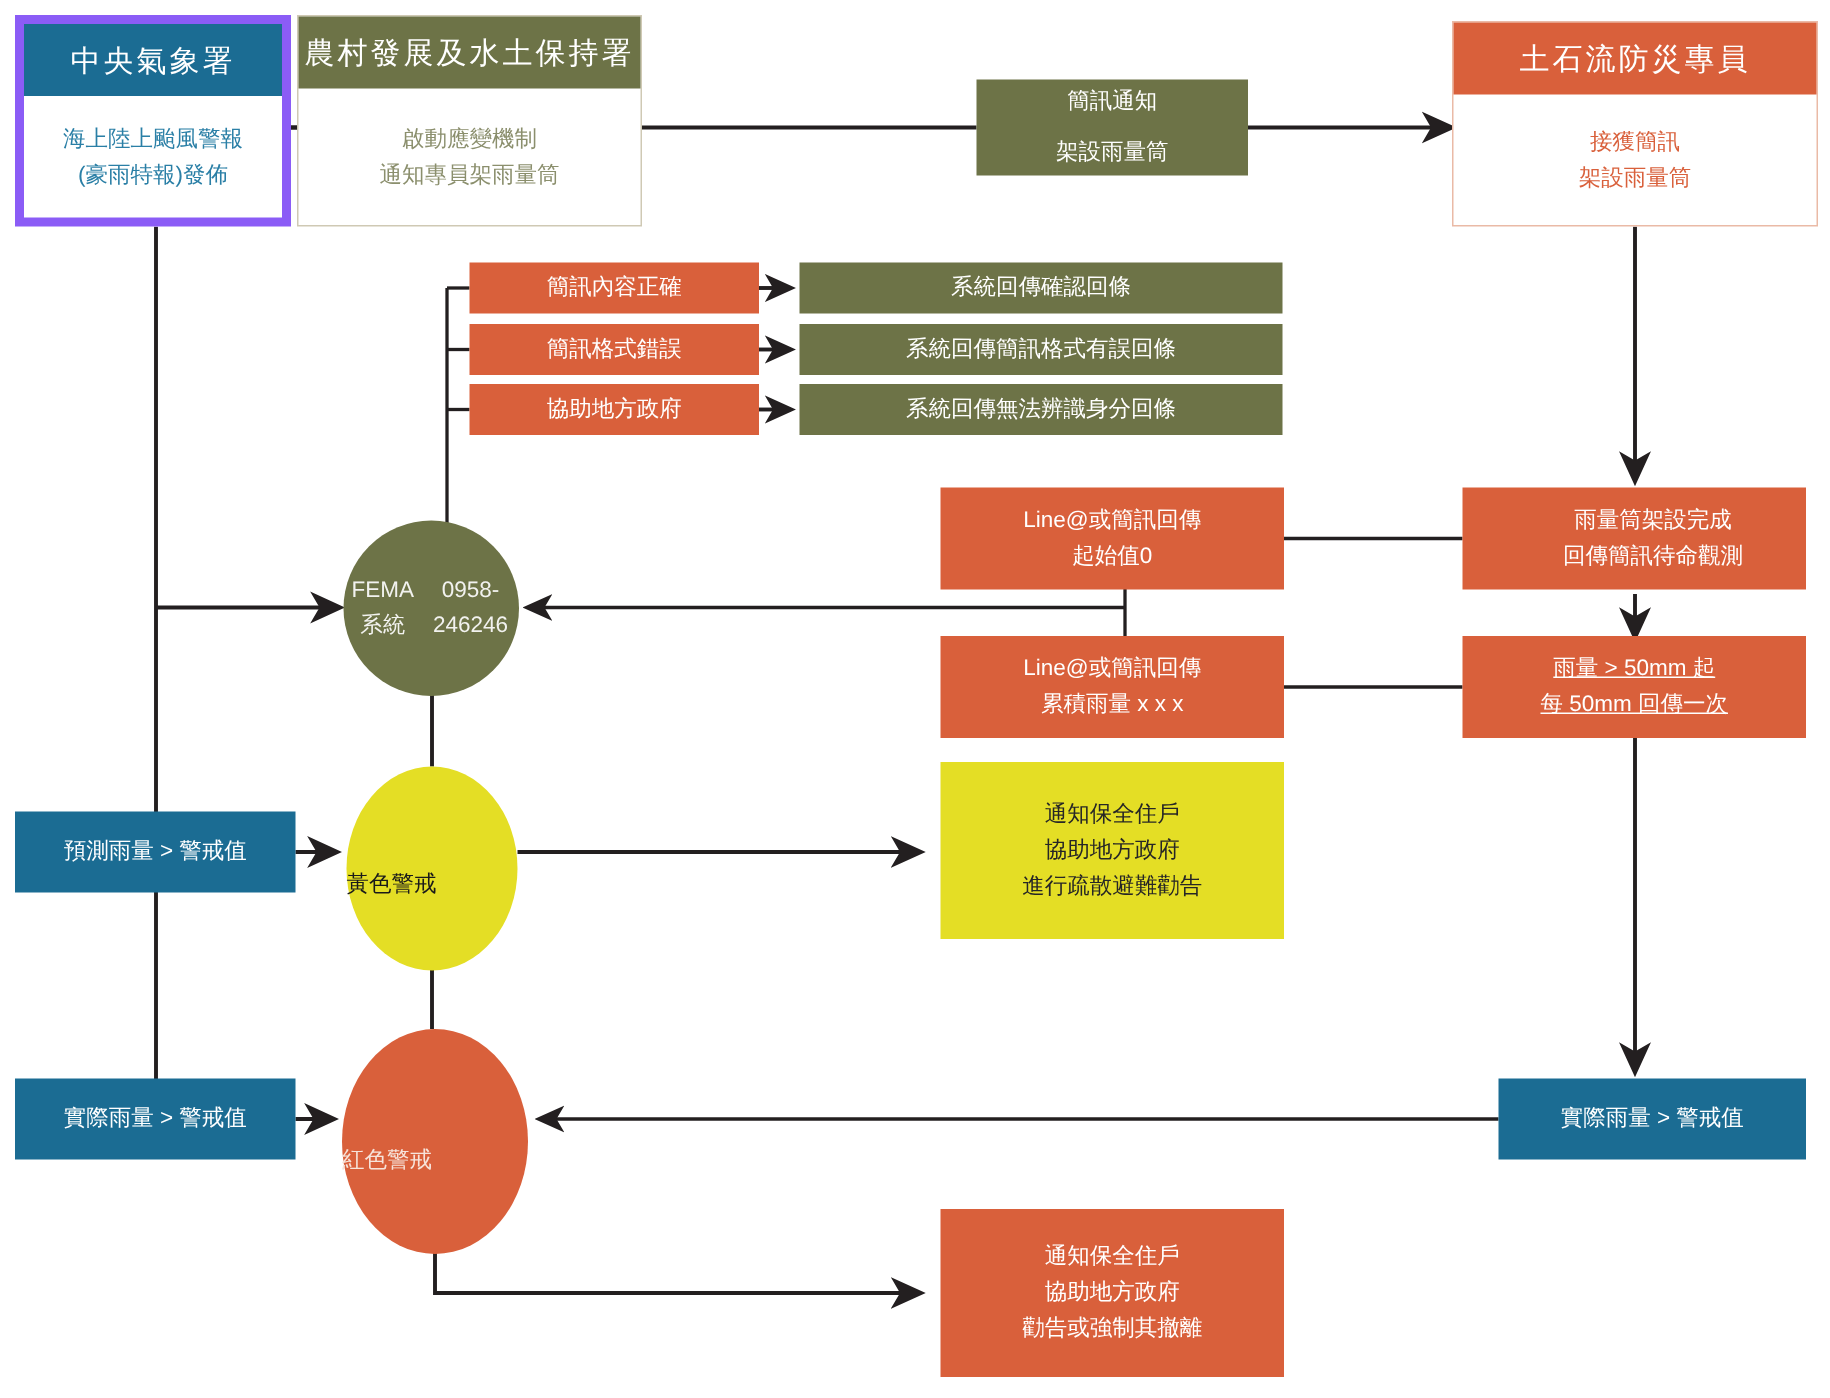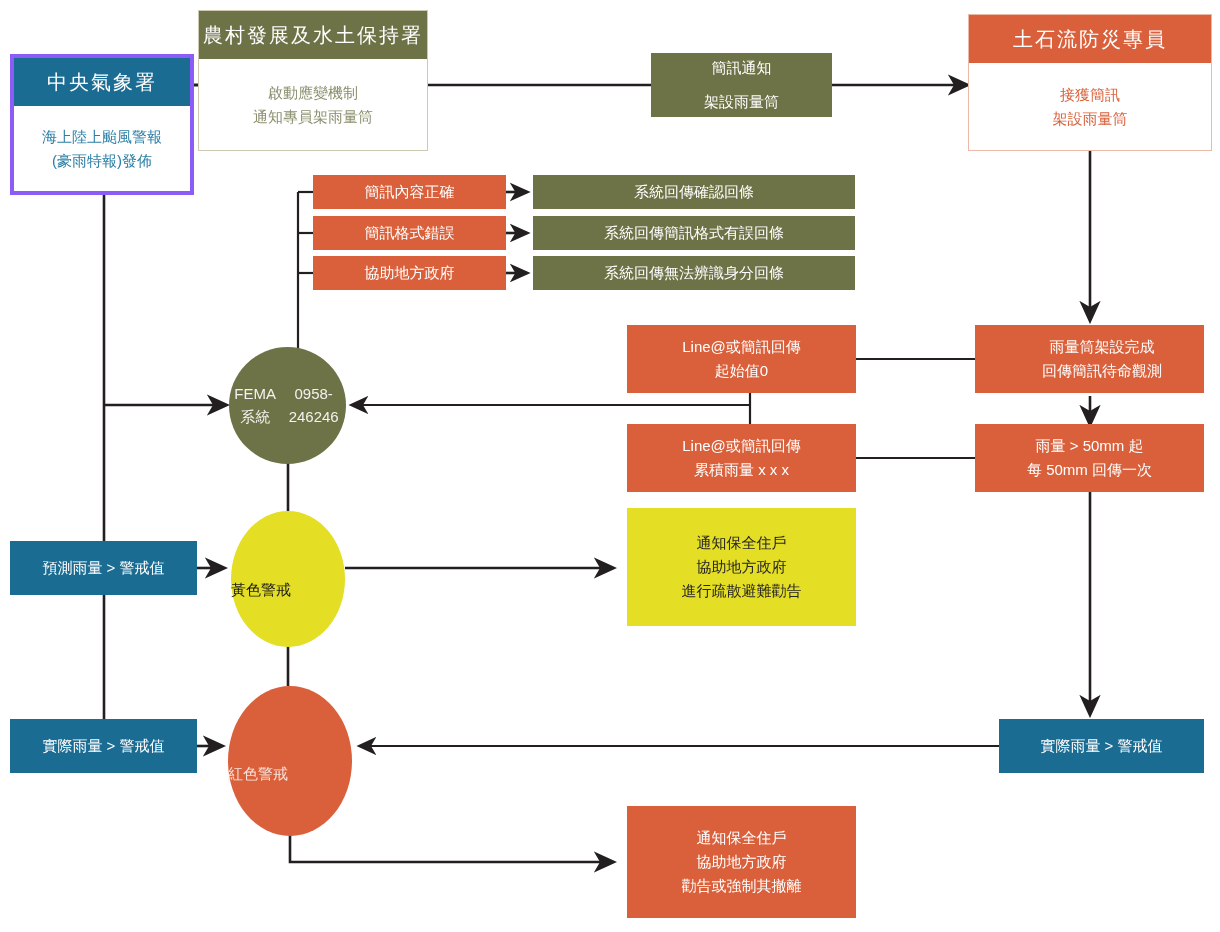--- a/index.html
+++ b/index.html
@@ -2,21 +2,21 @@
 <html><head>
 <meta charset="utf-8">
 <style>
   html,body{margin:0;padding:0;background:#ffffff;}
   body{width:1220px;height:932px;overflow:hidden;
        font-family:"Liberation Sans","DejaVu Sans",sans-serif;}
   #stage{position:relative;width:1220px;height:932px;background:#fff;}
   svg.layer{position:absolute;left:0;top:0;width:1220px;height:932px;}
   .node{position:absolute;box-sizing:border-box;}
   .hdrbox{border:1px solid #cfc9b4;background:#fff;}
-  .hdrbox.blue{border:4px solid #8b5cf6;margin-top:44px;}
+  .hdrbox.blue{border:6px solid #8b5cf6;}
   .hdrbox.orange{border:1px solid #eabaa6;}
   .hdr{height:48px;display:flex;align-items:center;justify-content:center;
        font-size:20px;letter-spacing:2px;color:#ffffff;}
   .hdr.blue{background:#1b6c93;}
   .hdr.olive{background:#6d7347;}
   .hdr.orange{background:#d9603b;}
   .bodytxt{display:flex;flex-direction:column;align-items:center;justify-content:center;
            height:calc(100% - 48px);font-size:15px;line-height:1.55;}
   .bodytxt.blue{color:#2a7fa6;}
   .bodytxt.olive{color:#8b8f6d;}
@@ -164,21 +164,21 @@
   </div>
   <div class="node flat orange" style="left:627px;top:424px;width:229px;height:68px;">
     <span>Line@或簡訊回傳</span>
     <span>累積雨量 x x x</span>
   </div>
 
   <div class="node flat orange" style="left:975px;top:325px;width:229px;height:68px;padding-left:25px;">
     <span>雨量筒架設完成</span>
     <span>回傳簡訊待命觀測</span>
   </div>
-  <div class="node flat orange" style="left:975px;top:424px;width:229px;height:68px;">
+  <div class="node flat orange" style="left:975px;top:424px;width:229px;height:68px;text-decoration:underline;">
     <span>雨量 &gt; 50mm 起</span>
     <span>每 50mm 回傳一次</span>
   </div>
 
   <div class="node flat blue" style="left:10px;top:541px;width:187px;height:54px;">
     <span>預測雨量 &gt; 警戒值</span>
   </div>
   <div class="node flat blue" style="left:10px;top:719px;width:187px;height:54px;">
     <span>實際雨量 &gt; 警戒值</span>
   </div>

